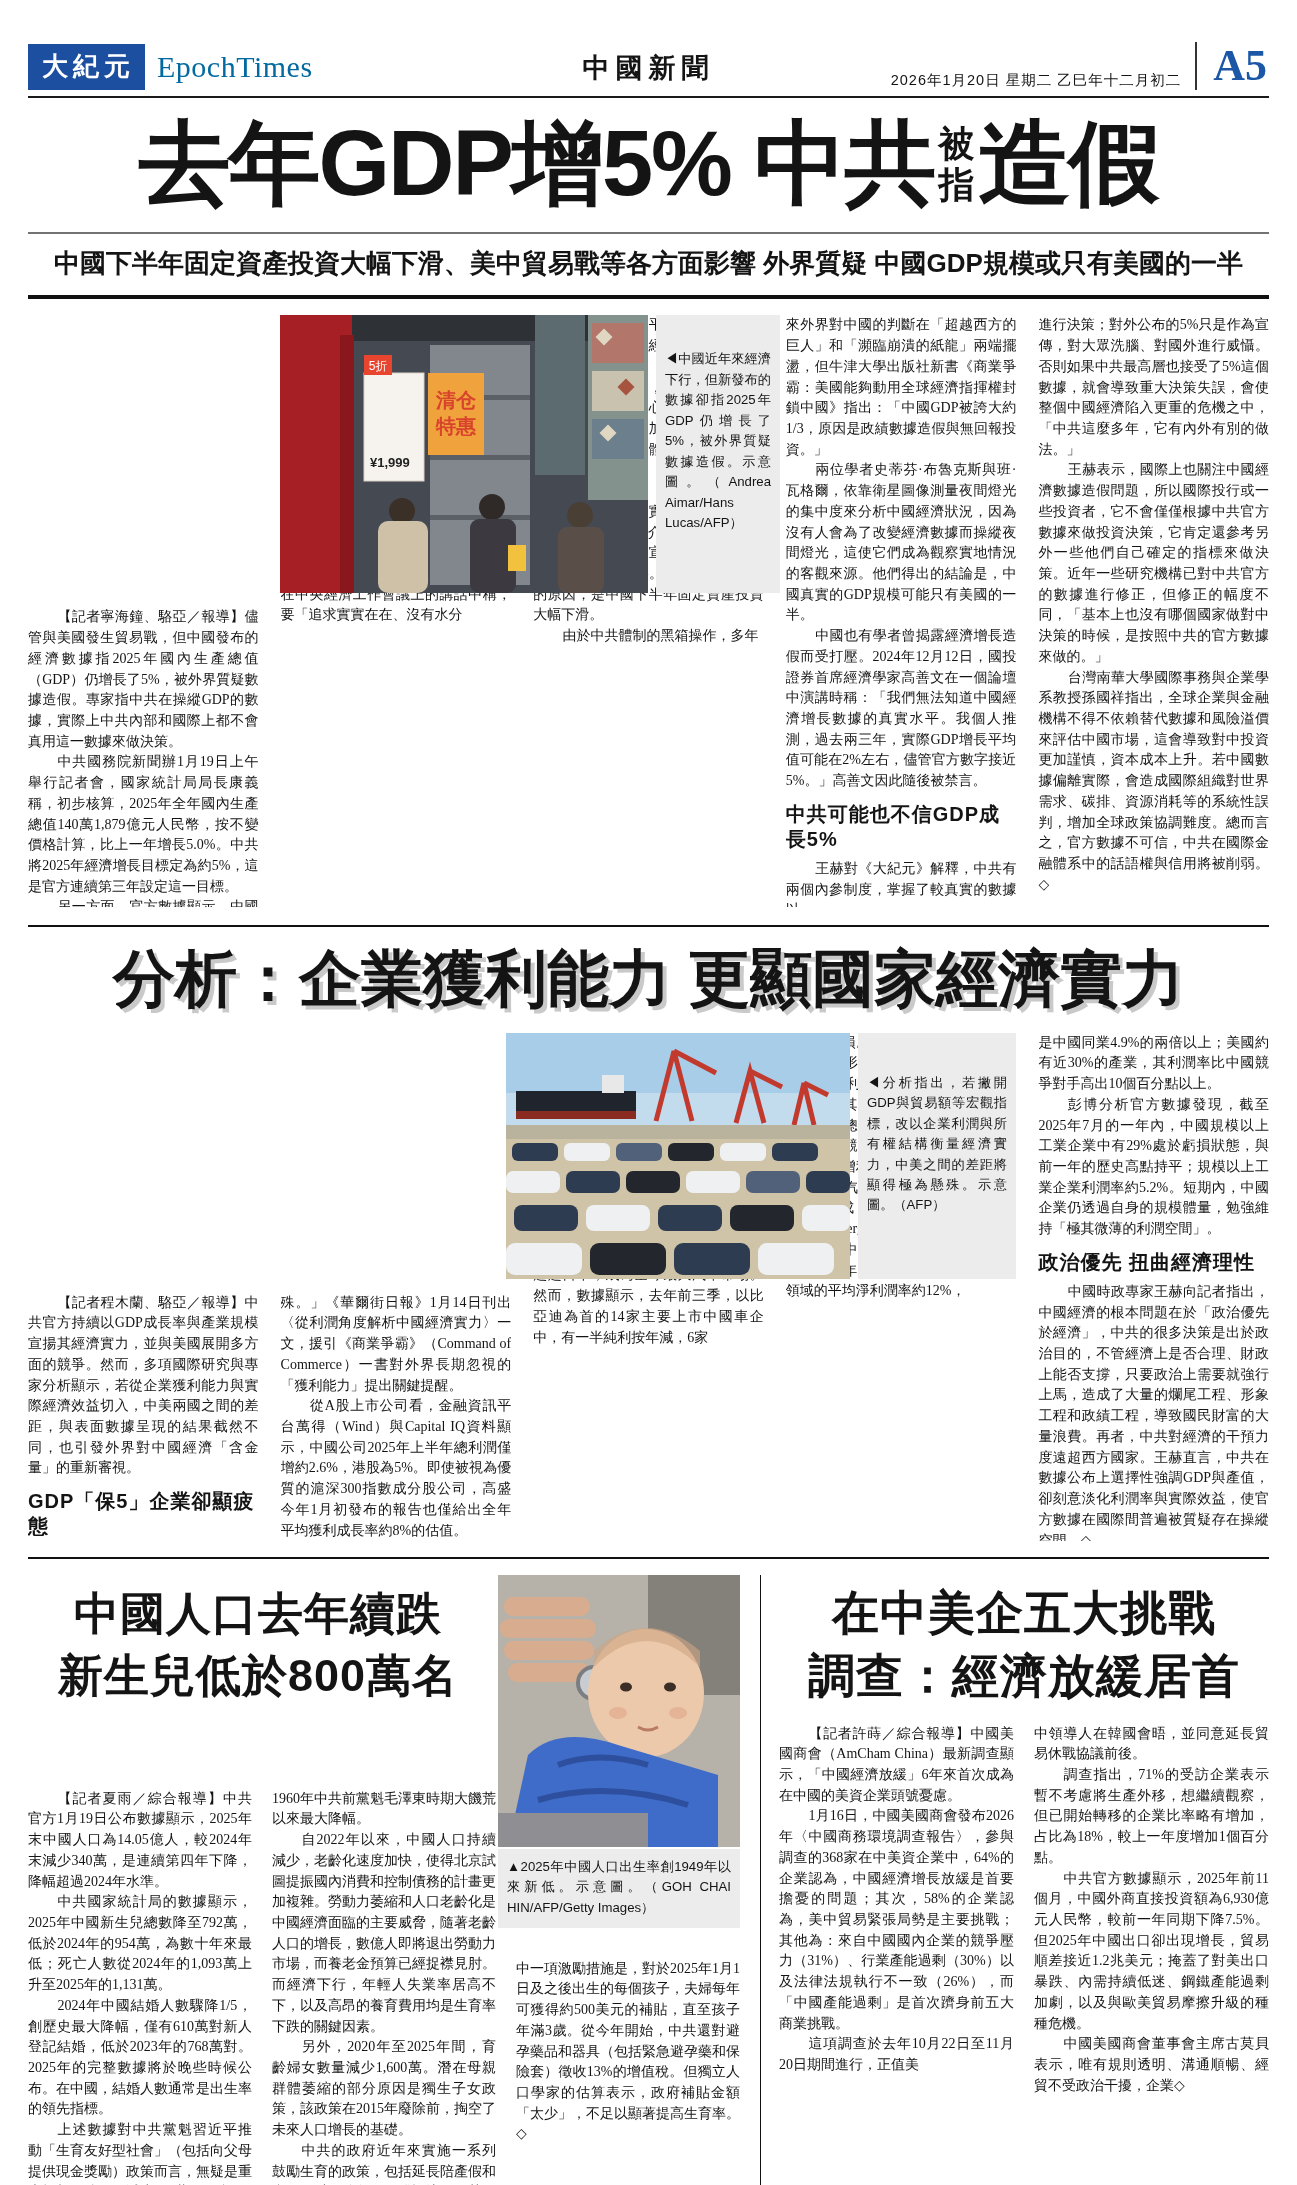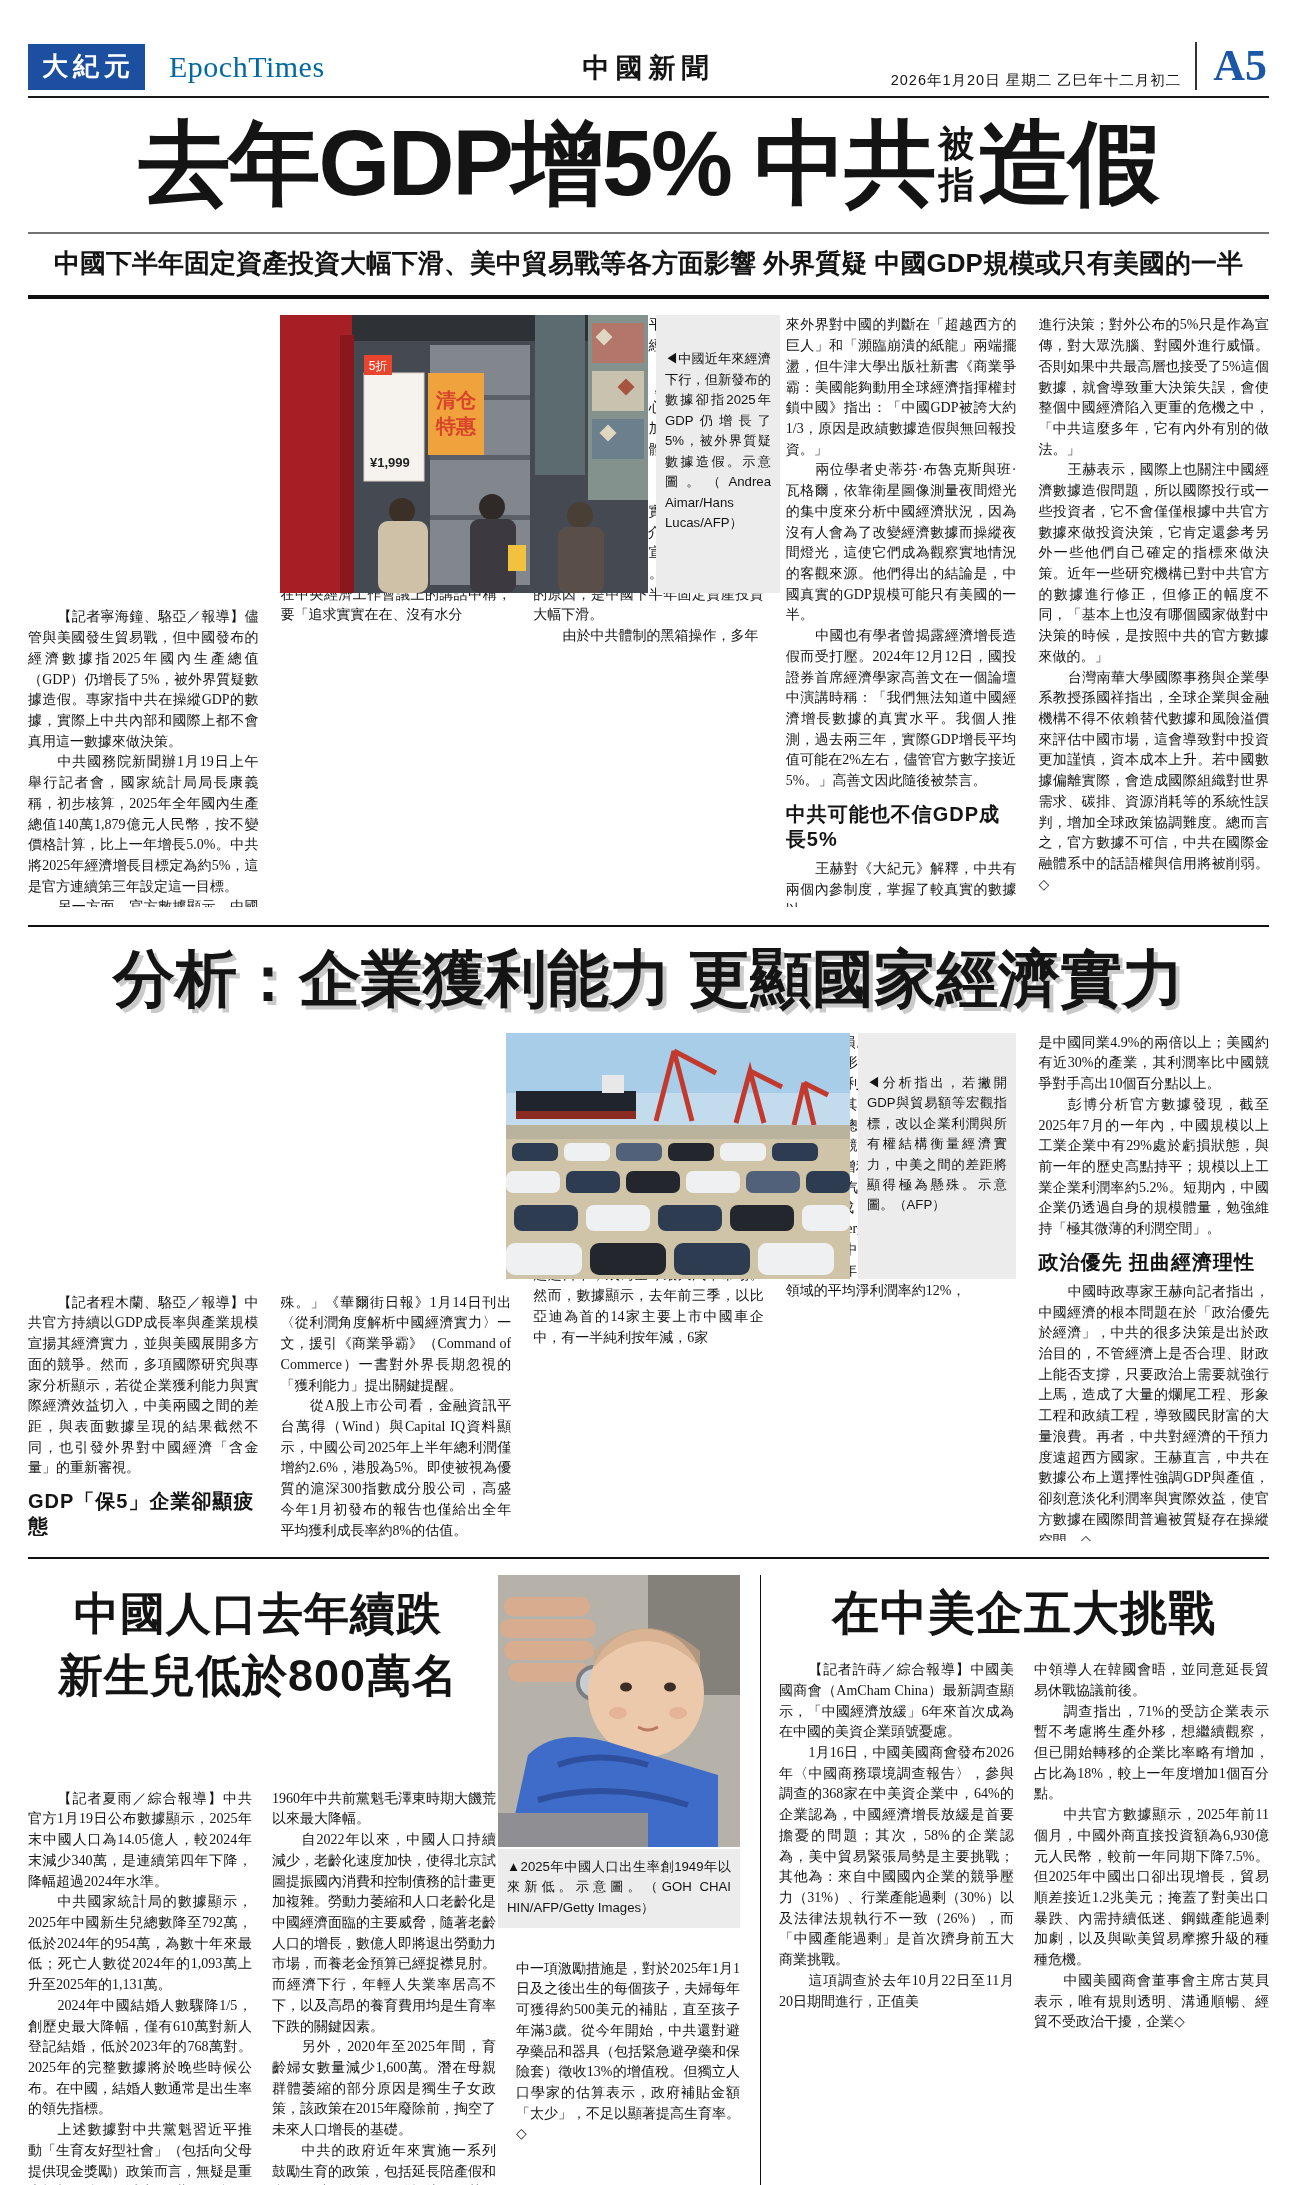--- a/index.html
+++ b/index.html
@@ -2,21 +2,21 @@
 <html lang="zh-Hant"><head>
 <meta charset="utf-8">
 <style>
   html,body{margin:0;padding:0;background:#e8e8e8;}
   .page{width:1297px;height:2185px;background:#fff;margin:0 auto;position:relative;overflow:hidden;
         font-family:"Liberation Serif","DejaVu Serif",serif;color:#141414;}
 
   
   .masthead{position:relative;margin:34px 28px 0;height:56px;border-bottom:2.5px solid #1a1a1a;
             display:flex;align-items:flex-end;justify-content:space-between;padding-bottom:6px;}
-  .logo{display:flex;align-items:center;gap:24px;}
+  .logo{display:flex;align-items:center;gap:12px;}
   .logo-box{display:inline-block;background:#1c4fa0;color:#fff;font-weight:700;font-size:26px;
             letter-spacing:5px;padding:5px 10px 6px 14px;font-family:"Liberation Serif",serif;}
   .logo-en{font-size:30px;font-weight:500;letter-spacing:0.5px;font-family:"Liberation Serif",serif;color:#0369a1;}
   .section-title{position:absolute;left:0;right:0;text-align:center;bottom:10px;
                  font:700 27px "Liberation Sans","DejaVu Sans",sans-serif;letter-spacing:6px;}
   .mast-right{display:flex;align-items:center;gap:14px;}
   .date{font:14.5px "Liberation Sans",sans-serif;letter-spacing:1px;margin-top:30px;}
   .page-no{border-left:2px solid #333;padding:2px 2px 2px 16px;
            font:700 44px "Liberation Serif",serif;color:#1b57a6;line-height:1;}
 
@@ -285,20 +285,21 @@
             <p class="cont">中一項激勵措施是，對於2025年1月1日及之後出生的每個孩子，夫婦每年可獲得約500美元的補貼，直至孩子年滿3歲。從今年開始，中共還對避孕藥品和器具（包括緊急避孕藥和保險套）徵收13%的增值稅。但獨立人口學家的估算表示，政府補貼金額「太少」，不足以顯著提高生育率。◇</p>
           </div>
         </div>
     </div>
 
     <div class="v-divider"></div>
 
     <div class="a4">
       <div class="a4-head">
         <div>在中美企五大挑戰</div>
+        <div>調查：經濟放緩居首</div>
       </div>
       <div class="a4-cols">
           <div class="col">
             <p>【記者許蒔／綜合報導】中國美國商會（AmCham China）最新調查顯示，「中國經濟放緩」6年來首次成為在中國的美資企業頭號憂慮。</p>
             <p>1月16日，中國美國商會發布2026年〈中國商務環境調查報告〉，參與調查的368家在中美資企業中，64%的企業認為，中國經濟增長放緩是首要擔憂的問題；其次，58%的企業認為，美中貿易緊張局勢是主要挑戰；其他為：來自中國國內企業的競爭壓力（31%）、行業產能過剩（30%）以及法律法規執行不一致（26%），而「中國產能過剩」是首次躋身前五大商業挑戰。</p>
             <p>這項調查於去年10月22日至11月20日期間進行，正值美</p>
           </div>
           <div class="col">
             <p class="cont">中領導人在韓國會晤，並同意延長貿易休戰協議前後。</p>
             <p>調查指出，71%的受訪企業表示暫不考慮將生產外移，想繼續觀察，但已開始轉移的企業比率略有增加，占比為18%，較上一年度增加1個百分點。</p>

